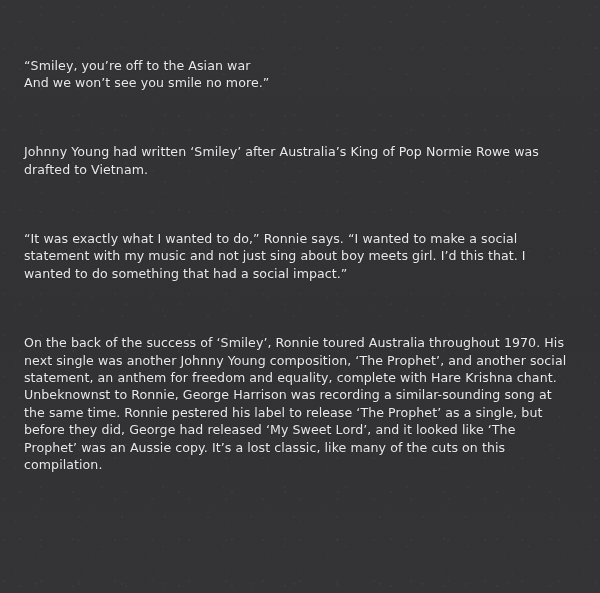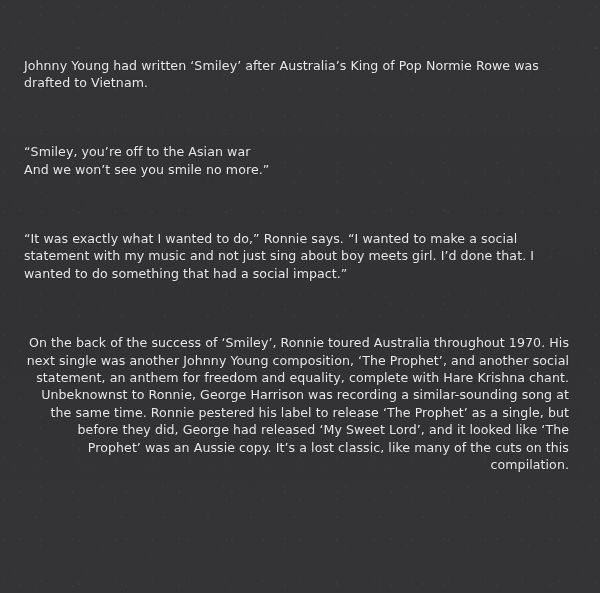--- a/index.html
+++ b/index.html
@@ -42,30 +42,29 @@
     text-shadow: 0 0 1px rgba(0,0,0,0.55);
   }
   .para {
     margin: 0 0 17px 0;
   }
   .para.lyric {
     margin-bottom: 17px;
   }
   .para:last-child {
     margin-bottom: 16px;
-    text-align: right;
   }
 </style>
 </head>
 <body>
 
 <div class="page">
   <div class="text-block">
-    <p class="para">Johnny Young had written ‘Smiley’ after Australia’s King of Pop Normie Rowe was drafted to Vietnam.</p>
     <p class="para lyric">“Smiley, you’re off to the Asian war
 And we won’t see you smile no more.”</p>
-    <p class="para">“It was exactly what I wanted to do,” Ronnie says. “I wanted to make a social statement with my music and not just sing about boy meets girl. I’d done that. I wanted to do something that had a social impact.”</p>
+    <p class="para">Johnny Young had written ‘Smiley’ after Australia’s King of Pop Normie Rowe was drafted to Vietnam.</p>
+    <p class="para">“It was exactly what I wanted to do,” Ronnie says. “I wanted to make a social statement with my music and not just sing about boy meets girl. I’d this that. I wanted to do something that had a social impact.”</p>
     <p class="para">On the back of the success of ‘Smiley’, Ronnie toured Australia throughout 1970. His next single was another Johnny Young composition, ‘The Prophet’, and another social statement, an anthem for freedom and equality, complete with Hare Krishna chant. Unbeknownst to Ronnie, George Harrison was recording a similar-sounding song at the same time. Ronnie pestered his label to release ‘The Prophet’ as a single, but before they did, George had released ‘My Sweet Lord’, and it looked like ‘The Prophet’ was an Aussie copy. It’s a lost classic, like many of the cuts on this compilation.</p>
     
     
   </div>
 
 </div>
 
 </body></html>

